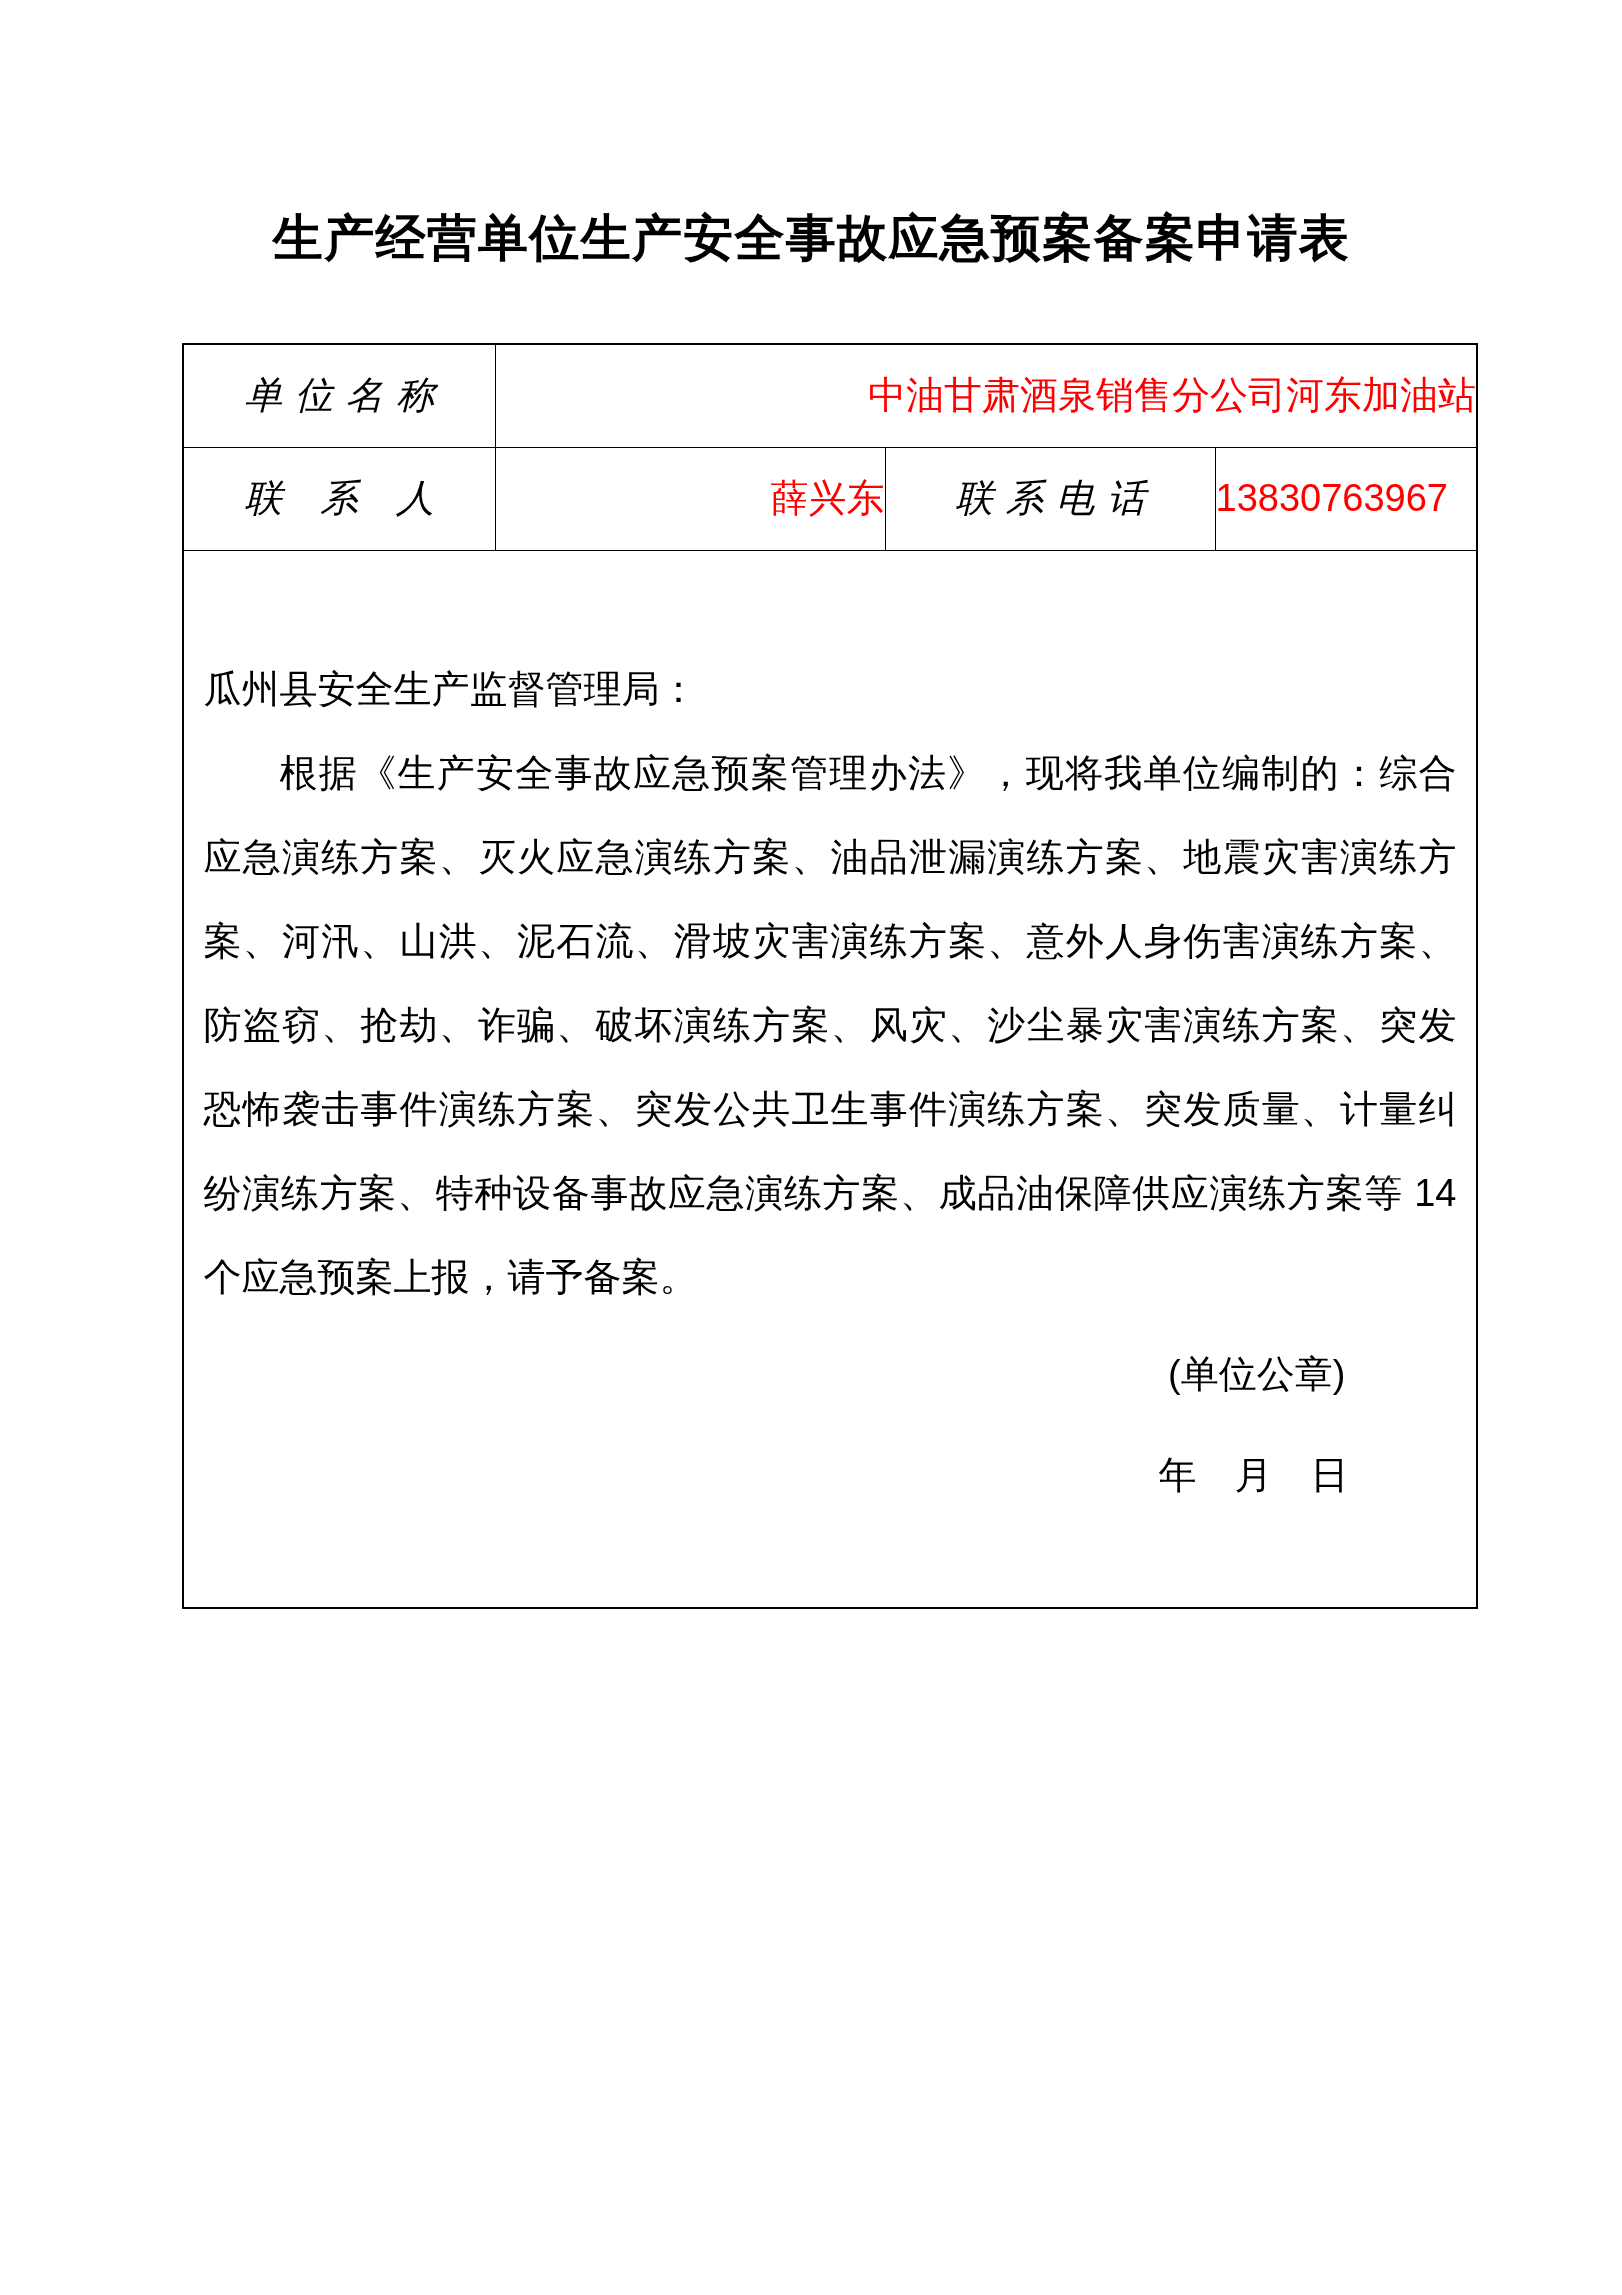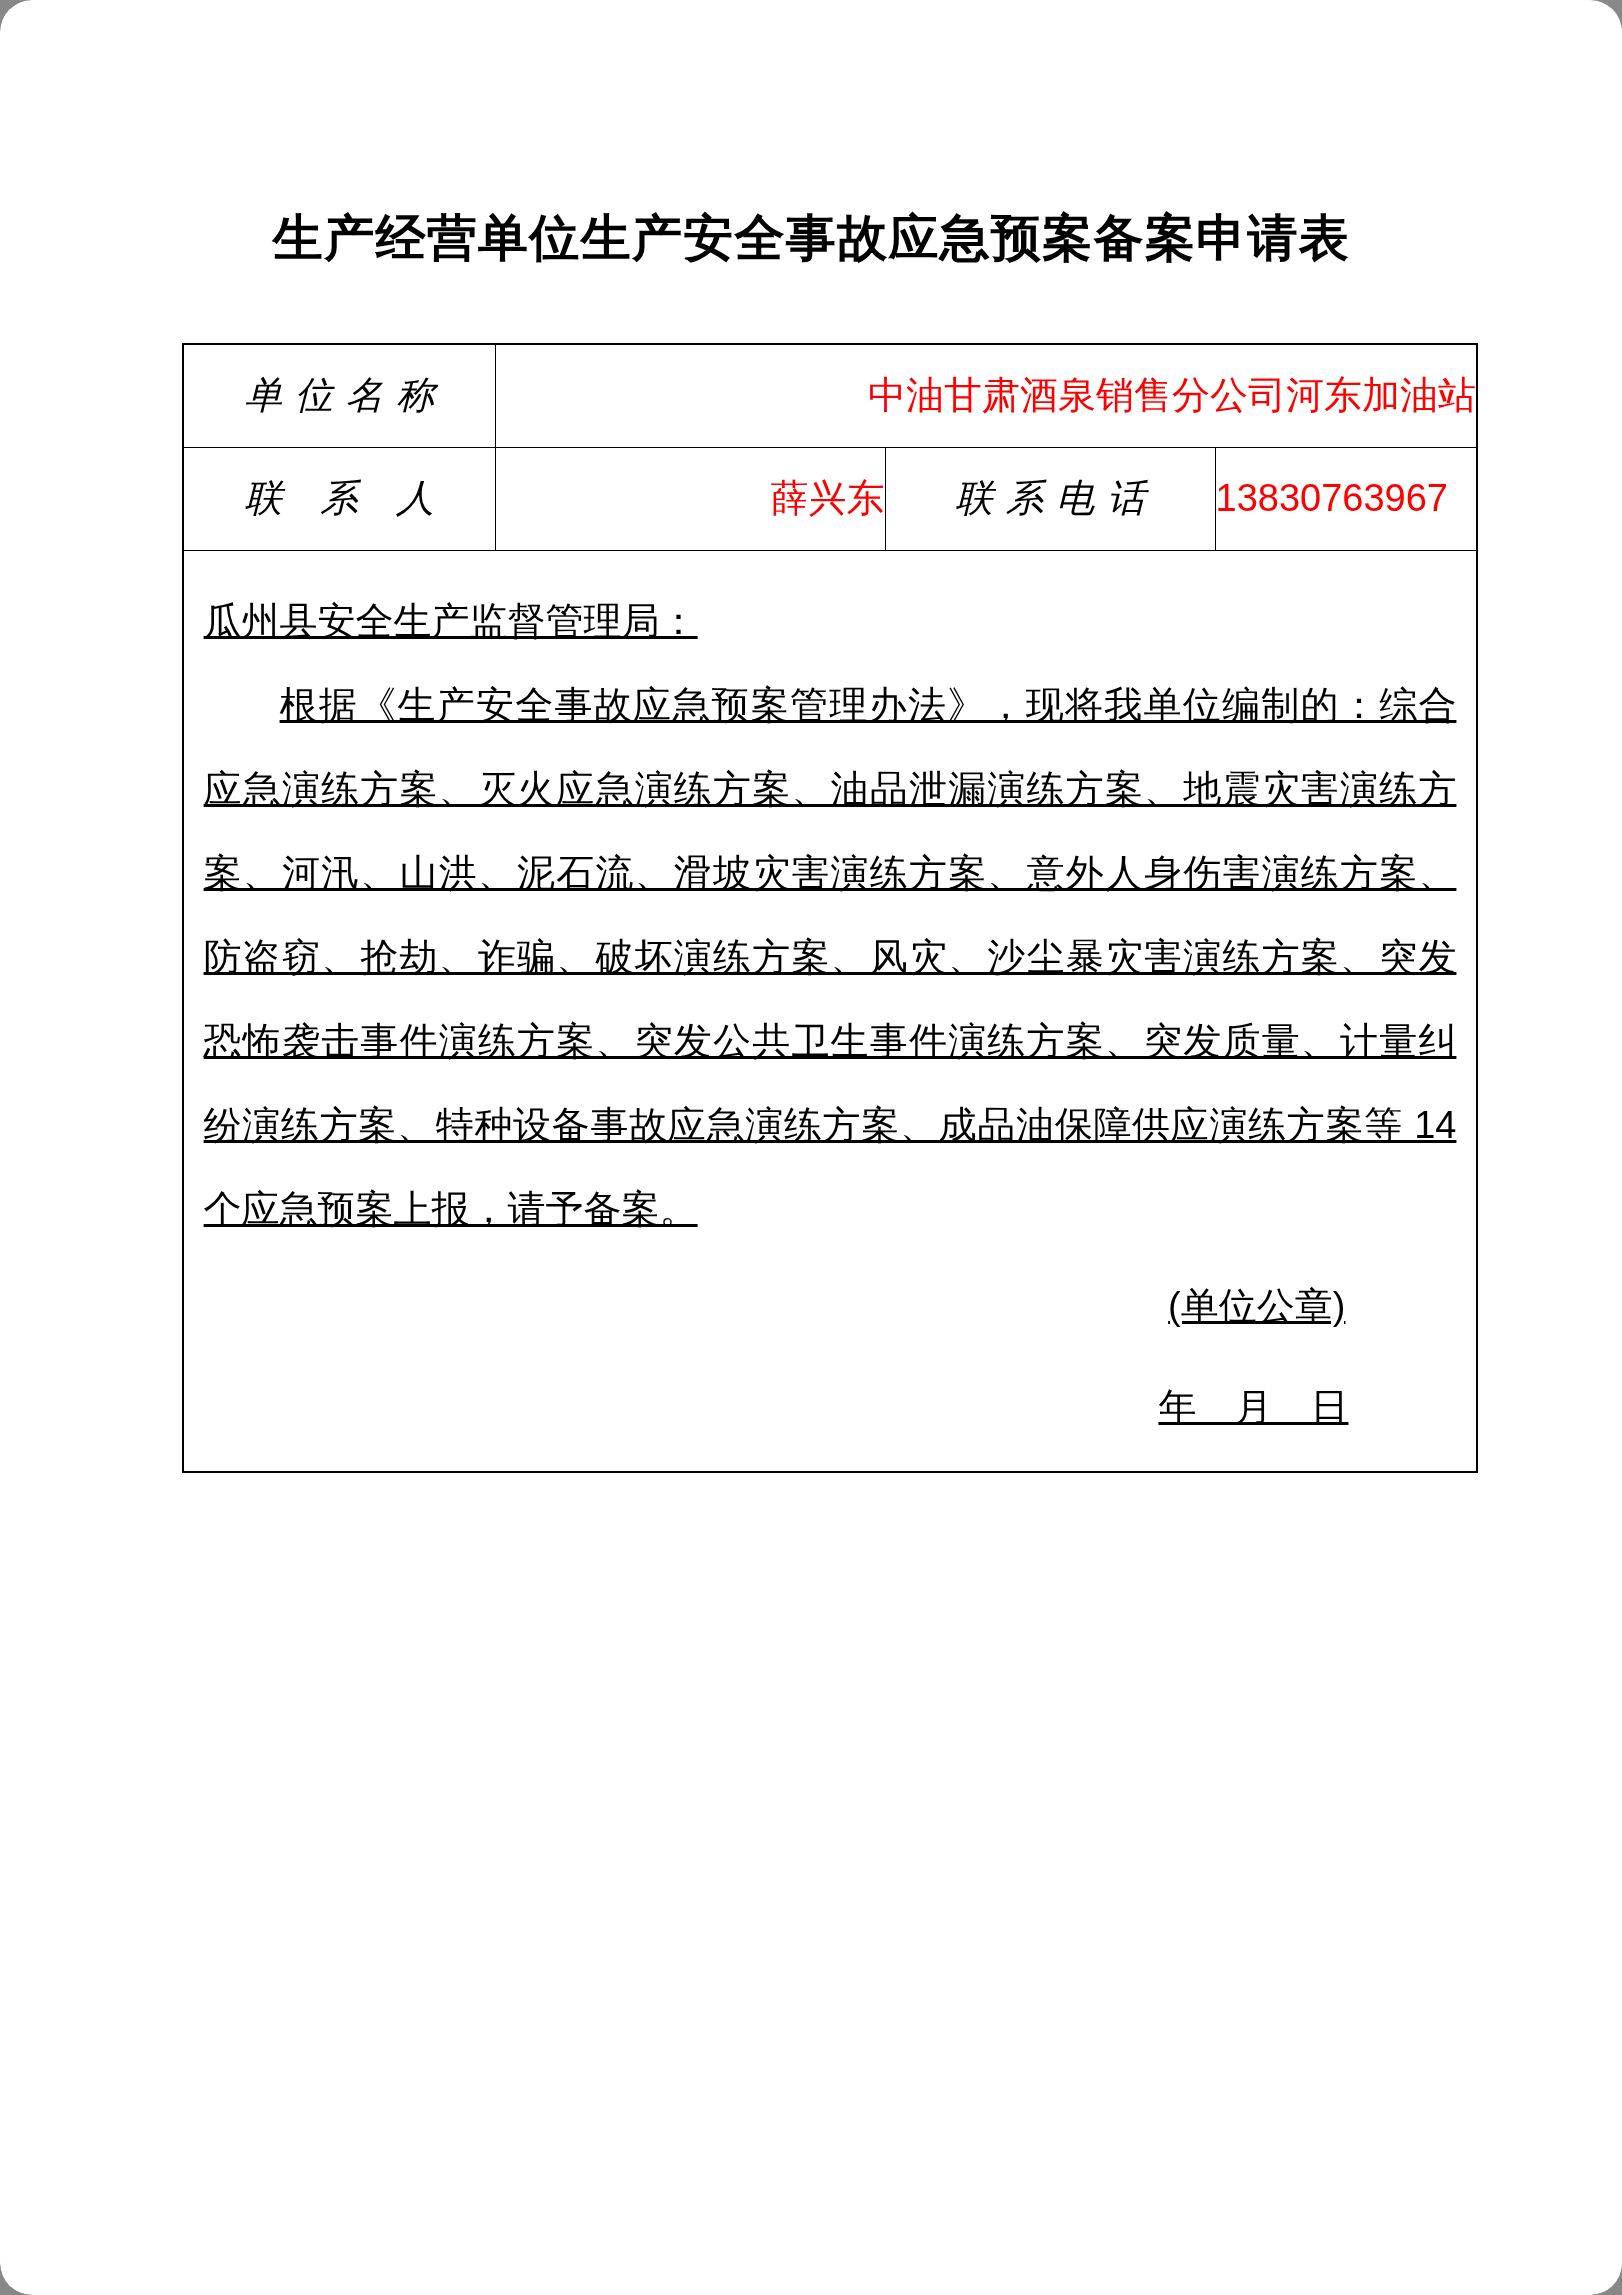--- a/index.html
+++ b/index.html
@@ -1,15 +1,15 @@
 <!DOCTYPE html>
 <html style="font-size:10.5px"><head>
 <meta charset="utf-8">
 <style>
-  * { margin: 0; padding: 0; box-sizing: border-box; border-radius: 32px; }
+  * { margin: 0; padding: 0; box-sizing: border-box; }
   html, body { background: #888; }
   .page {
     position: relative;
     width: 1623px;
     height: 2295px;
     margin: 0 auto;
     background: #ffffff;
     color: #000;
     font-family: "Liberation Sans", "DejaVu Sans", sans-serif;
     overflow: hidden;
@@ -41,25 +41,24 @@
     width: 190px;
     text-align: justify;
     text-align-last: justify;
     -moz-text-align-last: justify;
     white-space: nowrap;
   }
   td.val { color: #ff0000; }
   td.val.left { text-align: right; padding-left: 65px; }
   td.val.ctr { text-align: left; }
   td.bigcell {
-    height: 922px;
+    height: 1058px;
     vertical-align: top;
     padding: 6.5px 19.6px 0 19.6px;
     text-align: justify;
-    text-decoration: underline;
   }
   .addressee {
     font-size: 38px;
     line-height: 84px;
     text-align: left;
   }
   .bodytext {
     font-size: 38px;
     line-height: 84px;
     text-indent: 2em;

